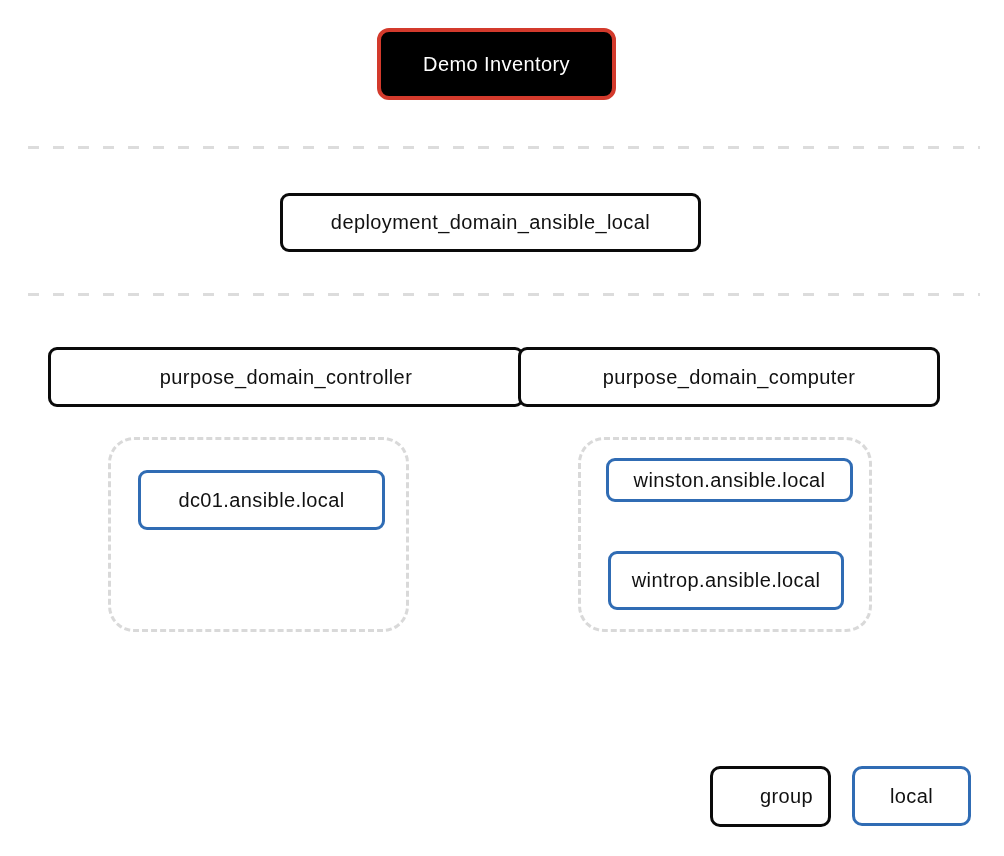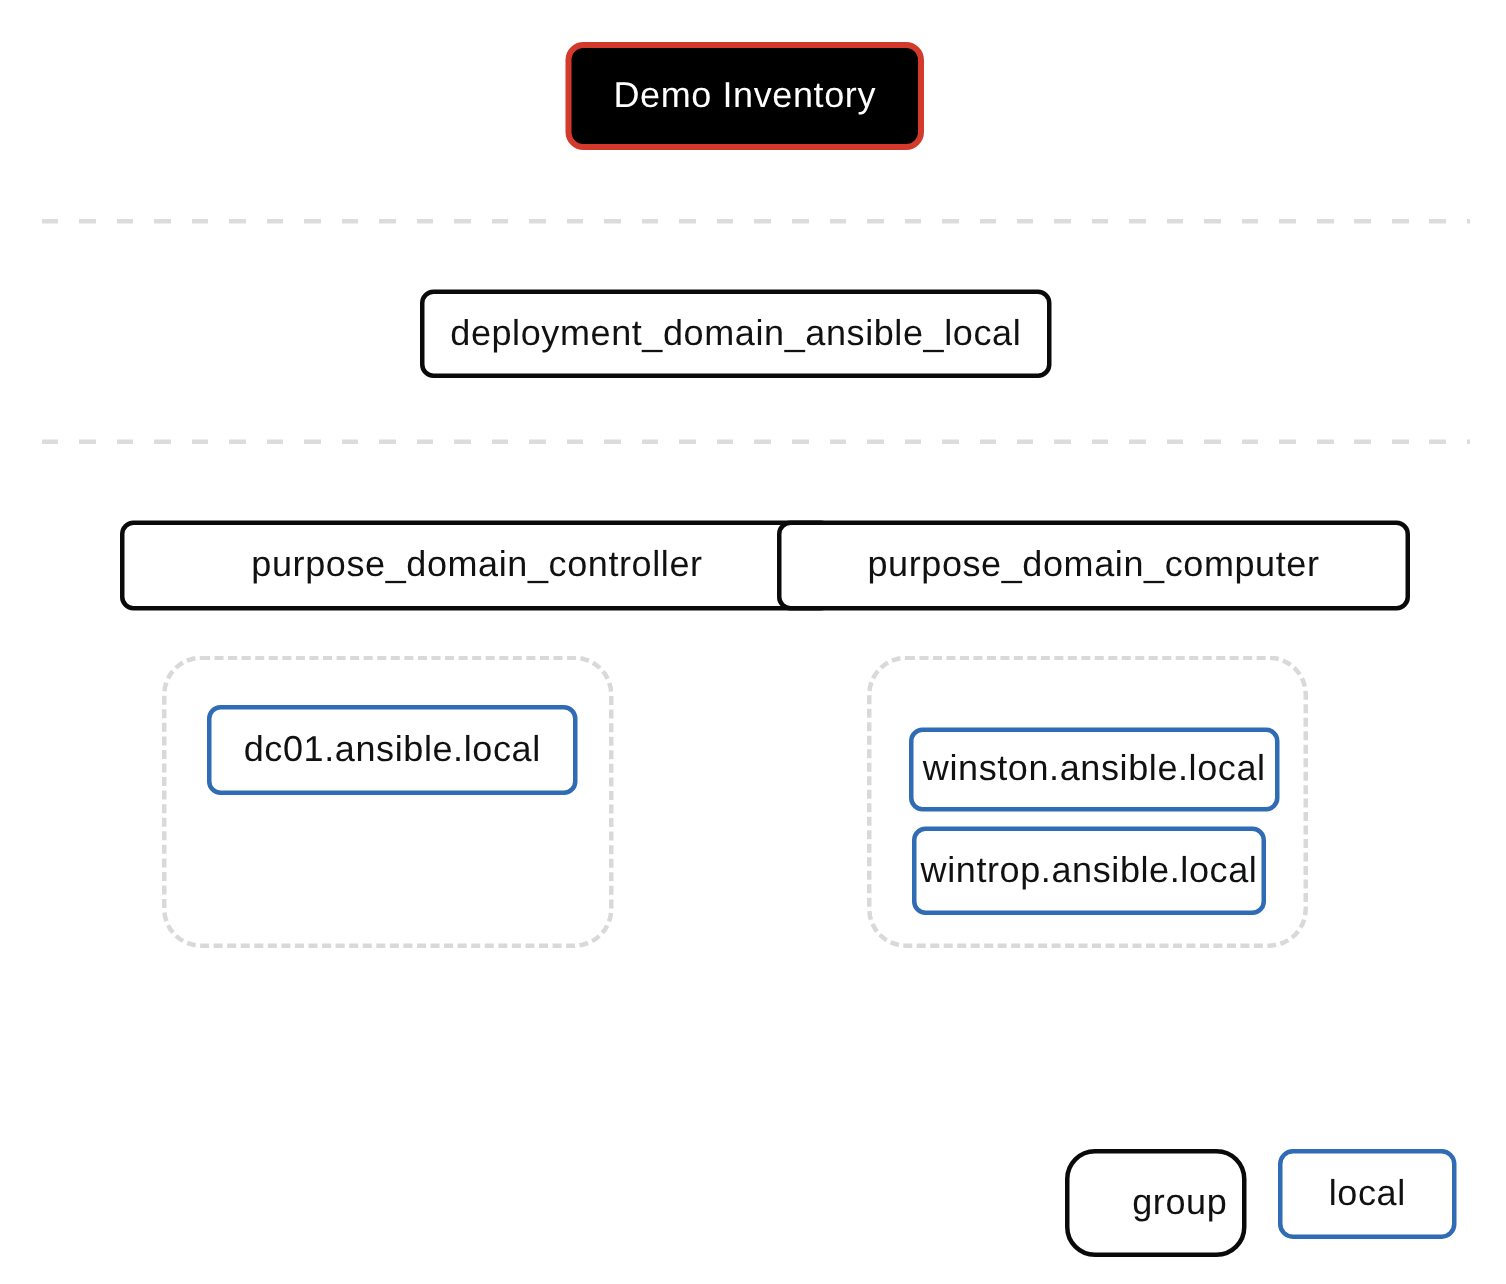--- a/index.html
+++ b/index.html
@@ -26,34 +26,34 @@
     overflow: hidden;
   }
   .node {
     position: absolute;
     display: flex;
     align-items: center;
     justify-content: center;
     background: #ffffff;
     border: 3px solid var(--group_border);
     border-radius: 9px;
-    font-size: 24px;
+    font-size: 20px;
     letter-spacing: 0.4px;
     white-space: nowrap;
     color: var(--text);
   }
   .node.inventory {
     left: 377px; top: 28px; width: 239px; height: 72px;
     background: var(--inventory_fill);
     border: 4px solid var(--inventory_border);
     border-radius: 12px;
     color: var(--inventory_text);
   }
   .node.deployment { left: 280px; top: 193px; width: 421px; height: 59px; }
-  .node.controller { left: 48px;  top: 347px; width: 476px; height: 60px; margin-left: 32px; }
+  .node.controller { left: 48px;  top: 347px; width: 476px; height: 60px; }
   .node.computer   { left: 518px; top: 347px; width: 422px; height: 60px; text-align: center; }
 
   .separator {
     position: absolute;
     left: 28px;
     width: 952px;
     height: 3px;
     background: repeating-linear-gradient(90deg,
       var(--separator) 0 11px, transparent 11px 25px);
   }
@@ -68,24 +68,24 @@
     text-align: right;
   }
   .host-container.left  { left: 108px; top: 437px; width: 301px; height: 195px; }
   .host-container.right { left: 578px; top: 437px; width: 294px; height: 195px; }
 
   .node.host {
     border: 3px solid var(--host_border);
     border-radius: 9px;
   }
   .host-container.left .host-a  { left: 27px; top: 30px; width: 247px; height: 60px; }
-  .host-container.right .host-a { left: 25px; top: 45px; width: 247px; height: 56px; }
+  .host-container.right .host-a { left: 25px; top: 18px; width: 247px; height: 44px; }
   .host-container.right .host-b { left: 27px; top: 111px; width: 236px; height: 59px; }
 
-  .legend-group { left: 710px; top: 766px; width: 121px; height: 72px; border-radius: 20px; padding-left: 32px; }
+  .legend-group { left: 710px; top: 766px; width: 121px; height: 61px; border-radius: 10px; padding-left: 32px; }
   .legend-host  { left: 852px; top: 766px; width: 119px; height: 60px; border-radius: 10px;
                   border: 3px solid var(--host_border); }
 </style>
 </head>
 <body>
 
 <div class="canvas">
 
   <div class="node inventory">
     <span>Demo Inventory</span>

